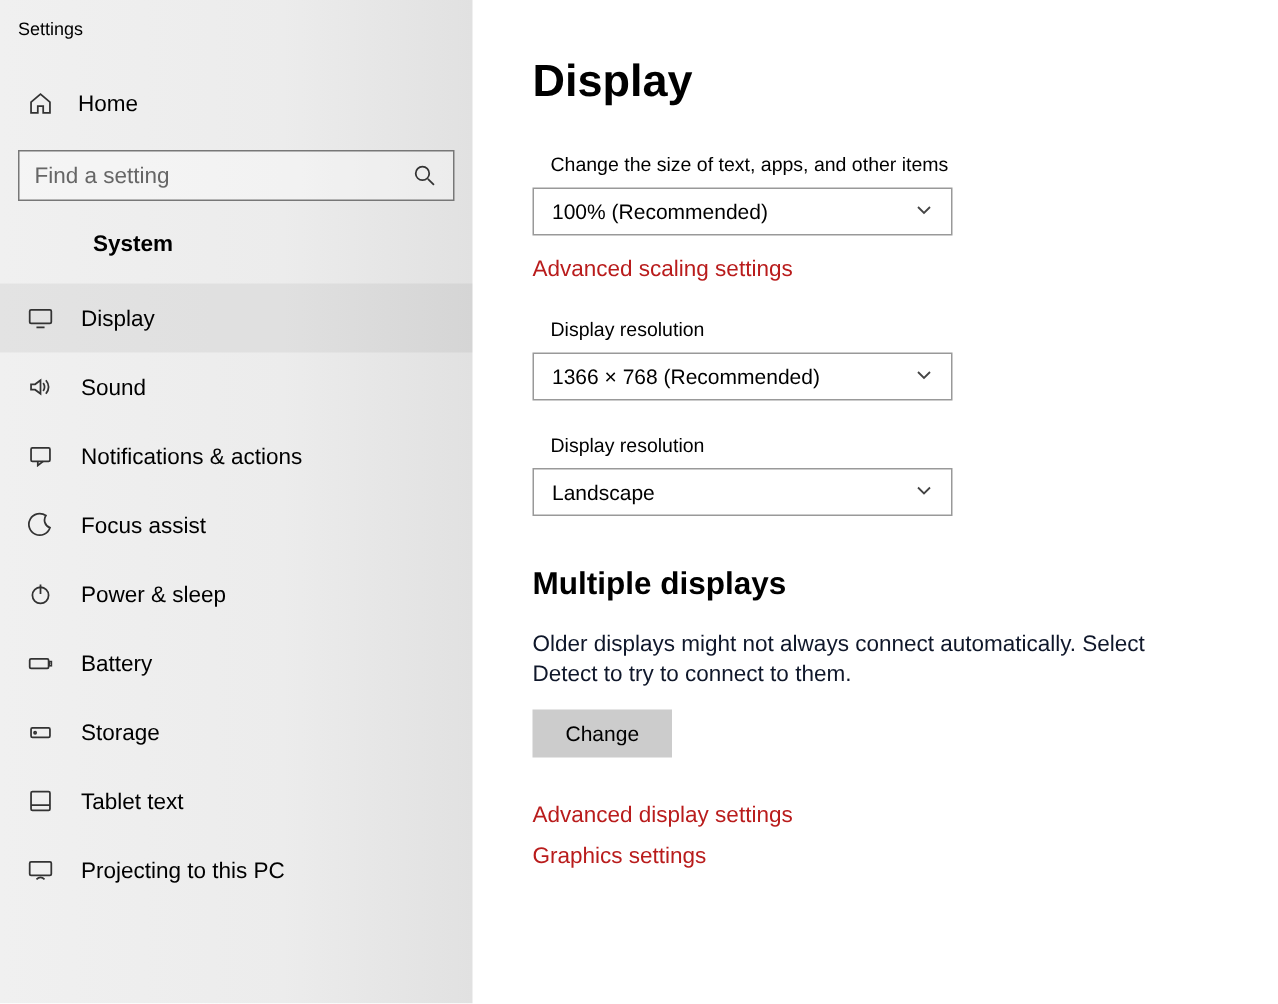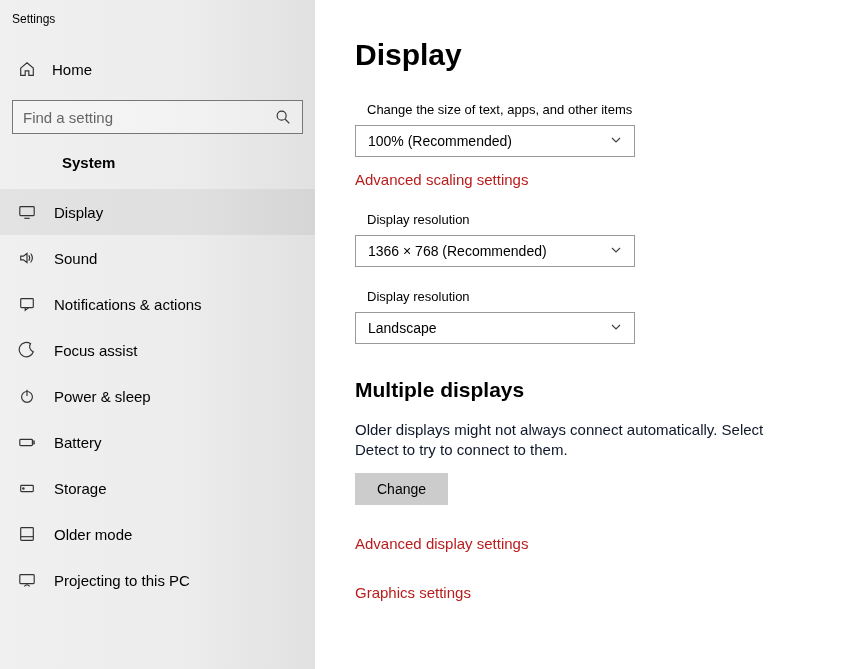--- a/index.html
+++ b/index.html
@@ -232,21 +232,21 @@
       <span>Storage</span>
     </div>
 
     <div class="nav-item">
       <span class="icon">
         <svg viewBox="0 0 20 20">
             <rect x="3" y="3" width="14" height="14" rx="1"></rect>
             <line x1="3" y1="13" x2="17" y2="13"></line>
           </svg>
       </span>
-      <span>Older mode</span>
+      <span>Tablet text</span>
     </div>
 
 
     <div class="nav-item">
       <span class="icon">
         <svg viewBox="0 0 20 20">
             <rect x="2" y="4" width="16" height="10" rx="1"></rect>
             <path d="M7 17 Q10 14 13 17"></path>
           </svg>
       </span>
@@ -290,14 +290,14 @@
   </div>
 
   <h2 style="margin-top:34px">Multiple displays</h2>
 
 
   <p class="body-text">Older displays might not always connect automatically. Select Detect to try to connect to them.</p>
 
   <button class="btn">Change</button>
 
   <div><a class="link" style="margin-top:30px">Advanced display settings</a></div>
-  <div><a class="link" style="margin-top:22px">Graphics settings</a></div>
+  <div><a class="link" style="margin-top:0">Graphics settings</a></div>
 </div>
 
 </body></html>

